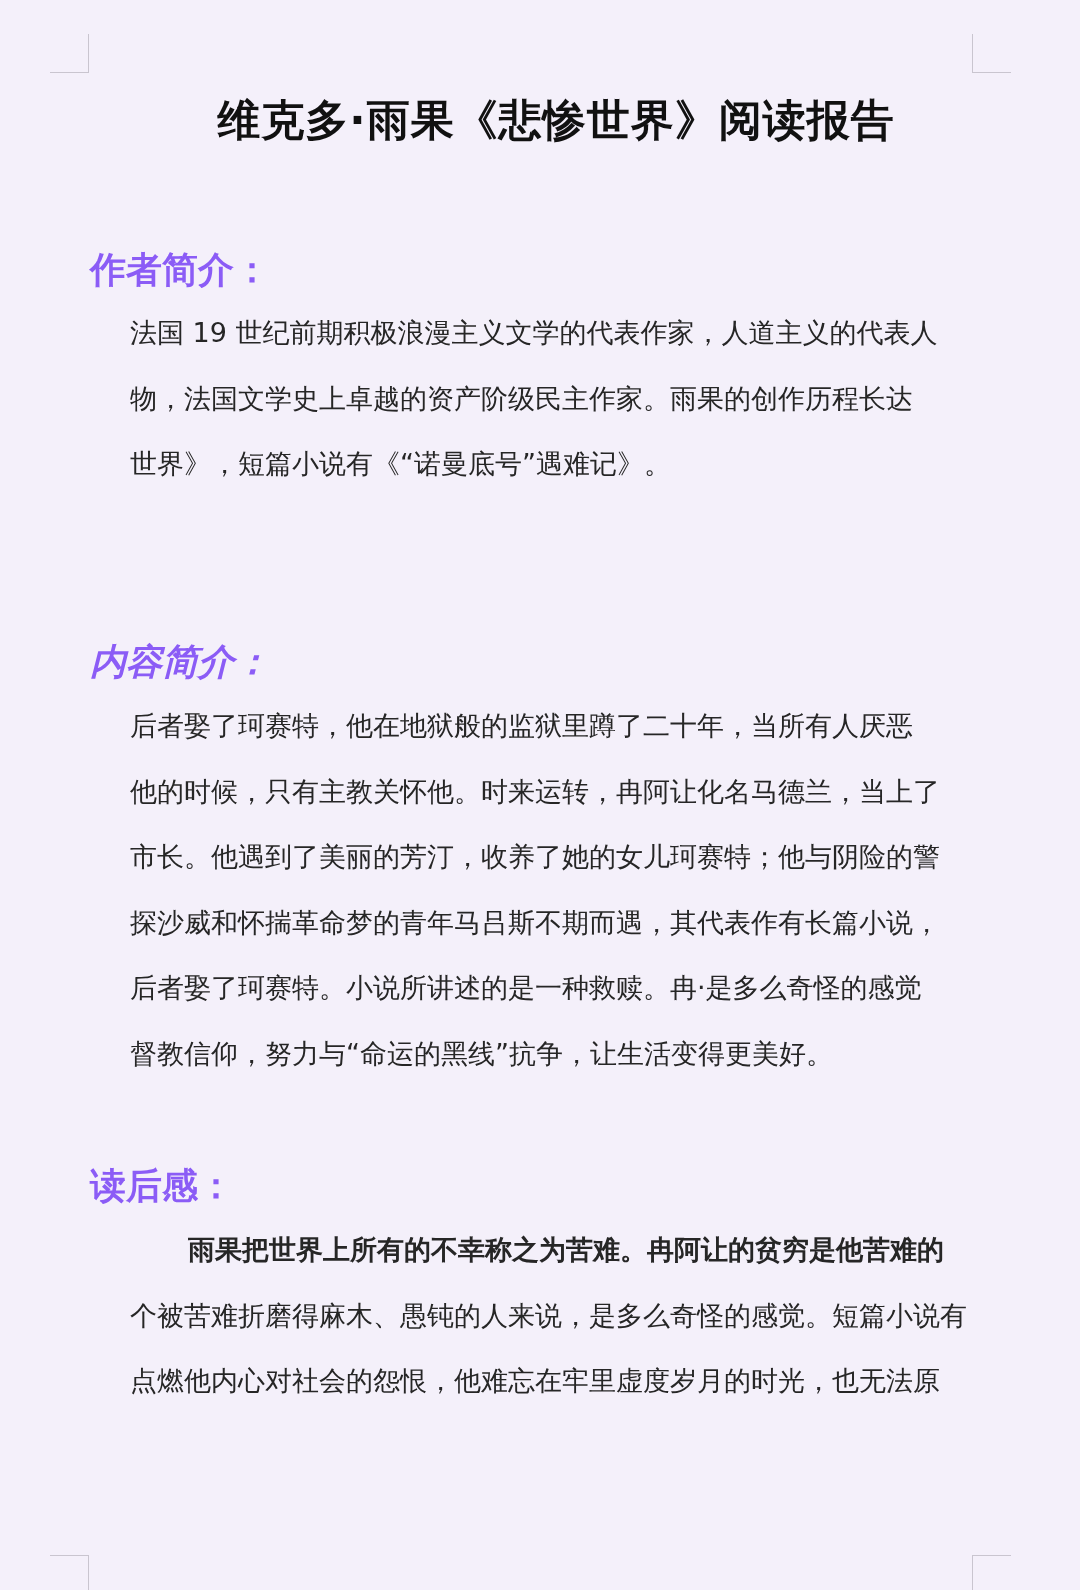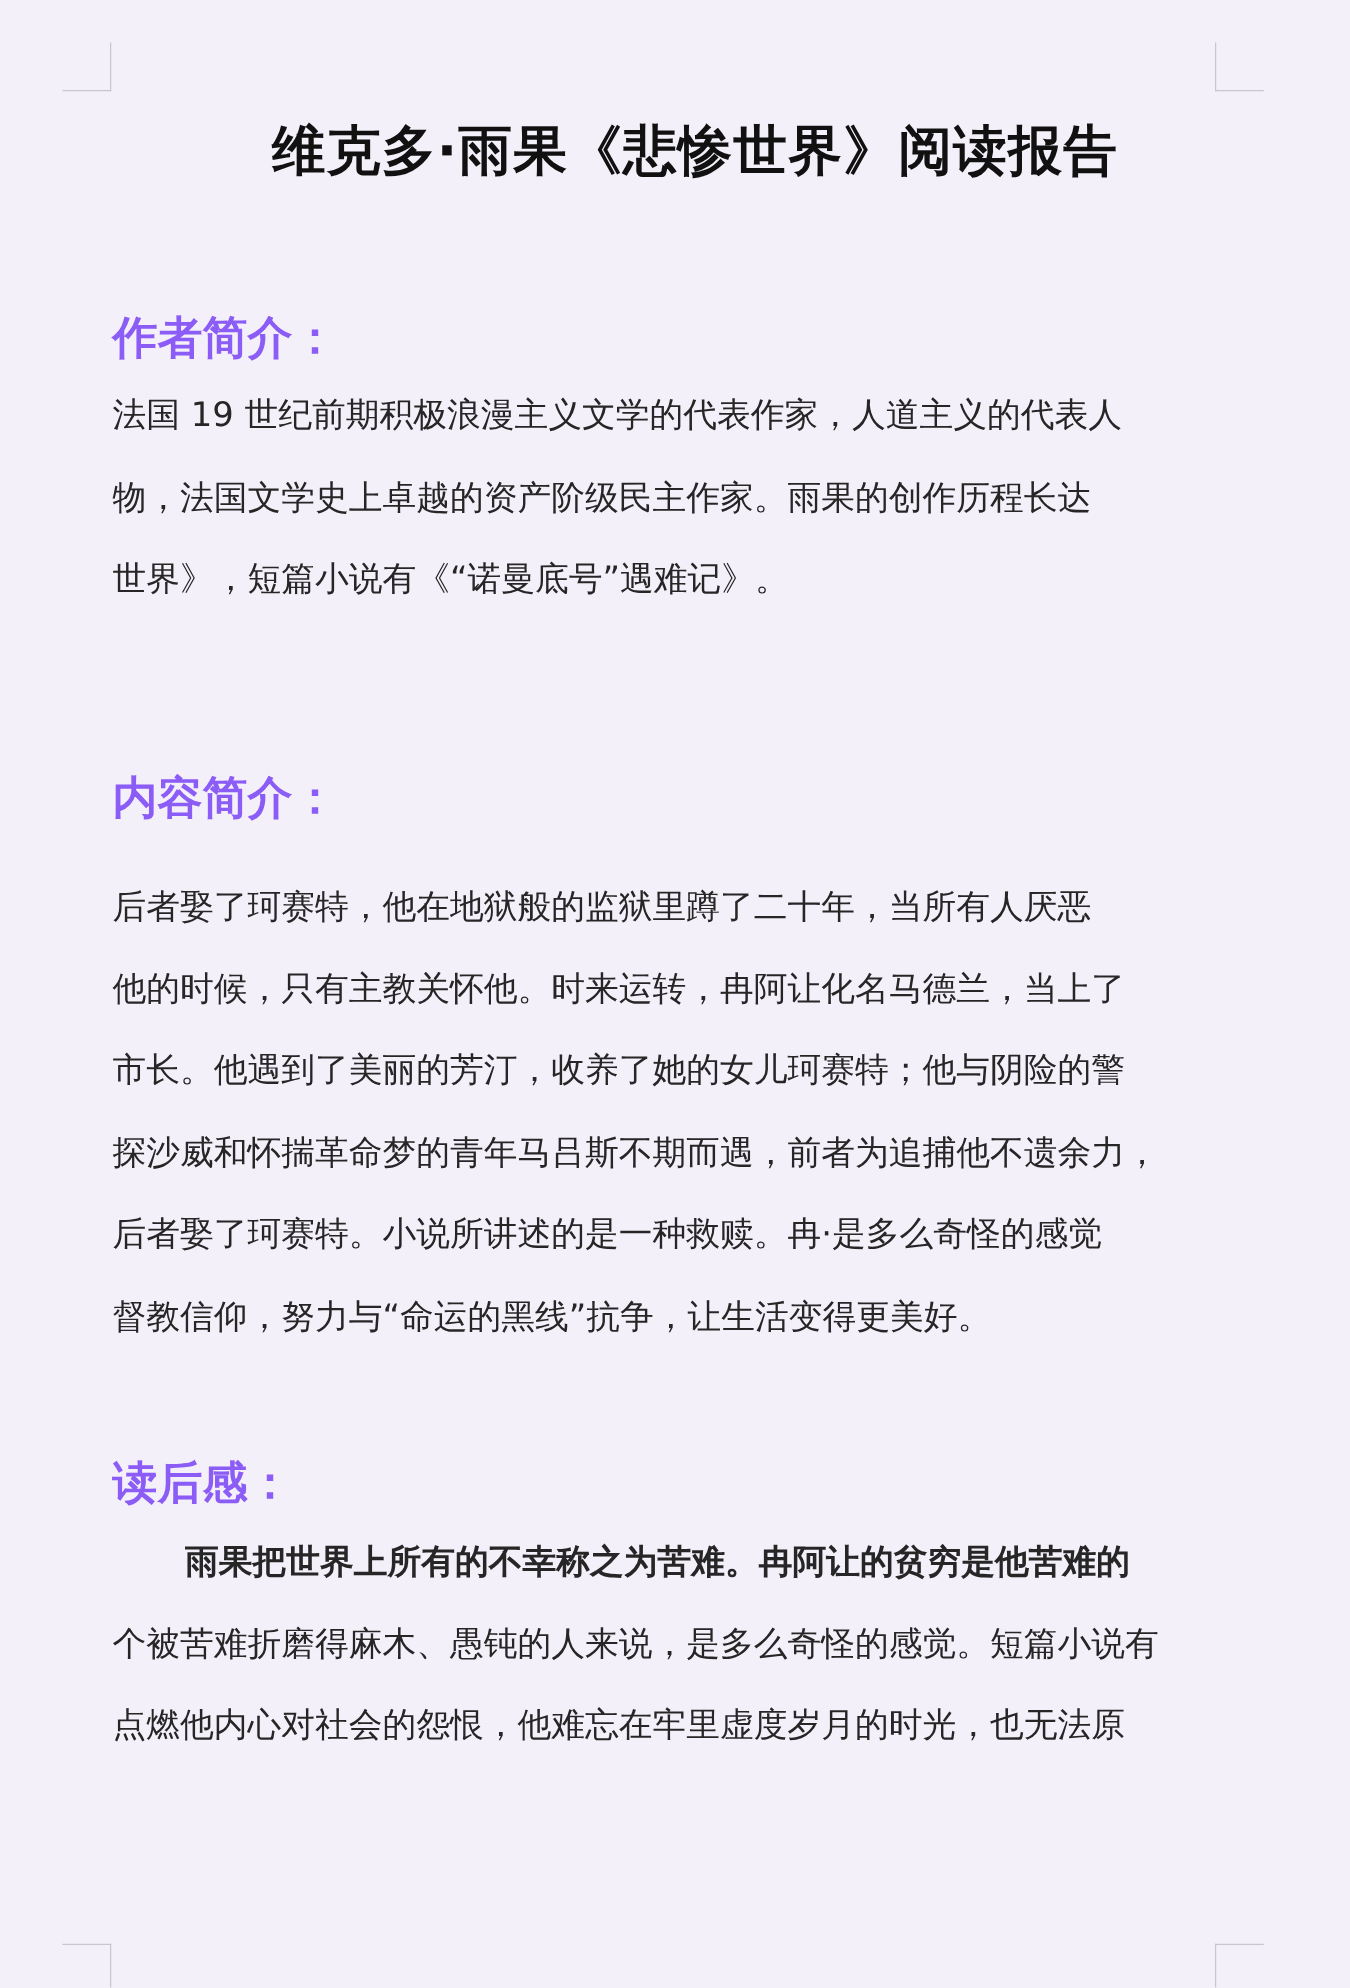--- a/index.html
+++ b/index.html
@@ -17,46 +17,46 @@
   .title {
     position:absolute; left:0; width:1080px; top:92px; text-align:center;
     font-size:43px; font-weight:bold; letter-spacing:1px; color:#111;padding-left:16px;
   }
   .heading {
     position:absolute; left:90px; font-size:36px; font-weight:bold; color:#8b5cf6;
   }
   .para {
     position:absolute; left:90px; width:890px; font-size:27px; line-height:65.5px; color:#262626;
   }
-  .para .line { display:block; white-space:nowrap; }
+  .para .line { display:block; white-space:nowrap;margin-left:40px; }
   .indent { padding-left:58px;font-weight:bold; }
 </style>
 </head>
 <body>
 
 <div class="corner c-tl"></div>
 <div class="corner c-tr"></div>
 <div class="corner c-bl"></div>
 <div class="corner c-br"></div>
 
 <div class="title">维克多·雨果《悲惨世界》阅读报告</div>
 
 <div class="heading" style="top:246px;">作者简介：</div>
 <div class="para" style="top:300px;">
   <span class="line">法国 19 世纪前期积极浪漫主义文学的代表作家，人道主义的代表人</span>
   <span class="line">物，法国文学史上卓越的资产阶级民主作家。雨果的创作历程长达</span>
   <span class="line">世界》，短篇小说有《“诺曼底号”遇难记》。</span>
 </div>
 
-<div class="heading" style="top:614px;">内容简介：</div>
+<div class="heading" style="top:638px;font-style:italic;">内容简介：</div>
 <div class="para" style="top:693px;">
   <span class="line">后者娶了珂赛特，他在地狱般的监狱里蹲了二十年，当所有人厌恶</span>
   <span class="line">他的时候，只有主教关怀他。时来运转，冉阿让化名马德兰，当上了</span>
   <span class="line">市长。他遇到了美丽的芳汀，收养了她的女儿珂赛特；他与阴险的警</span>
-  <span class="line">探沙威和怀揣革命梦的青年马吕斯不期而遇，前者为追捕他不遗余力，</span>
+  <span class="line">探沙威和怀揣革命梦的青年马吕斯不期而遇，其代表作有长篇小说，</span>
   <span class="line">后者娶了珂赛特。小说所讲述的是一种救赎。冉·是多么奇怪的感觉</span>
   <span class="line">督教信仰，努力与“命运的黑线”抗争，让生活变得更美好。</span>
 </div>
 
 <div class="heading" style="top:1162px;">读后感：</div>
 <div class="para" style="top:1217px;">
   <span class="line indent">雨果把世界上所有的不幸称之为苦难。冉阿让的贫穷是他苦难的</span>
   <span class="line">个被苦难折磨得麻木、愚钝的人来说，是多么奇怪的感觉。短篇小说有</span>
   <span class="line">点燃他内心对社会的怨恨，他难忘在牢里虚度岁月的时光，也无法原</span>
 </div>

